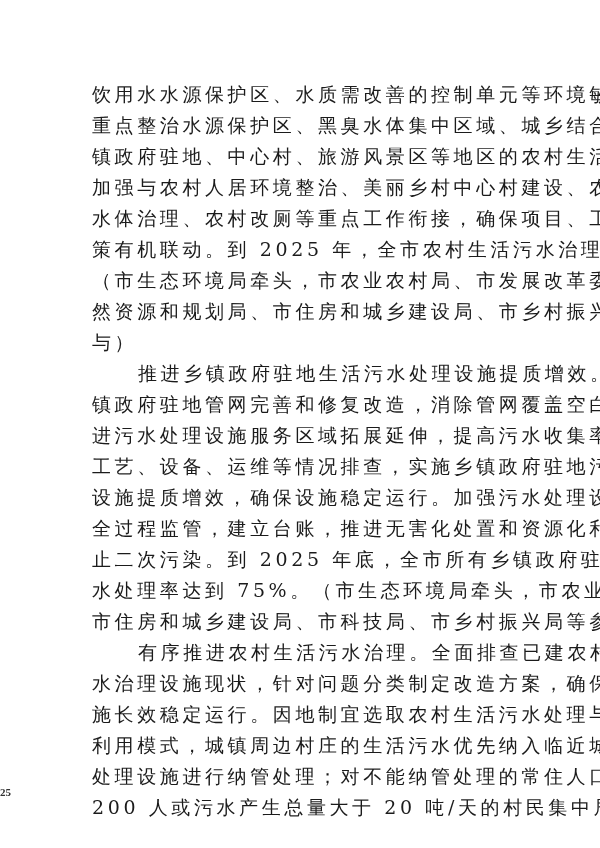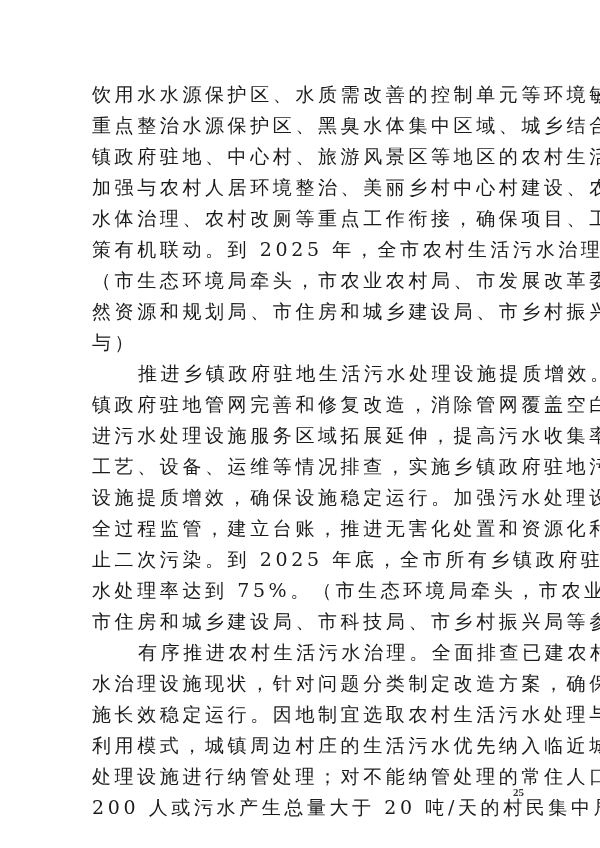--- a/index.html
+++ b/index.html
@@ -34,21 +34,21 @@
       text-align-last: left;
     }
     .line.indent {
       padding-left: 46px;
     }
     .page-number {
       position: absolute;
       top: 786px;
       left: 0;
       width: 524px;
-      text-align: right;
+      text-align: left;
       font-family: "Liberation Serif", serif;
       font-size: 11px;
       color: #333;
       font-weight: bold;
     }
   </style>
 </head>
 <body>
 
 <div class="page">

